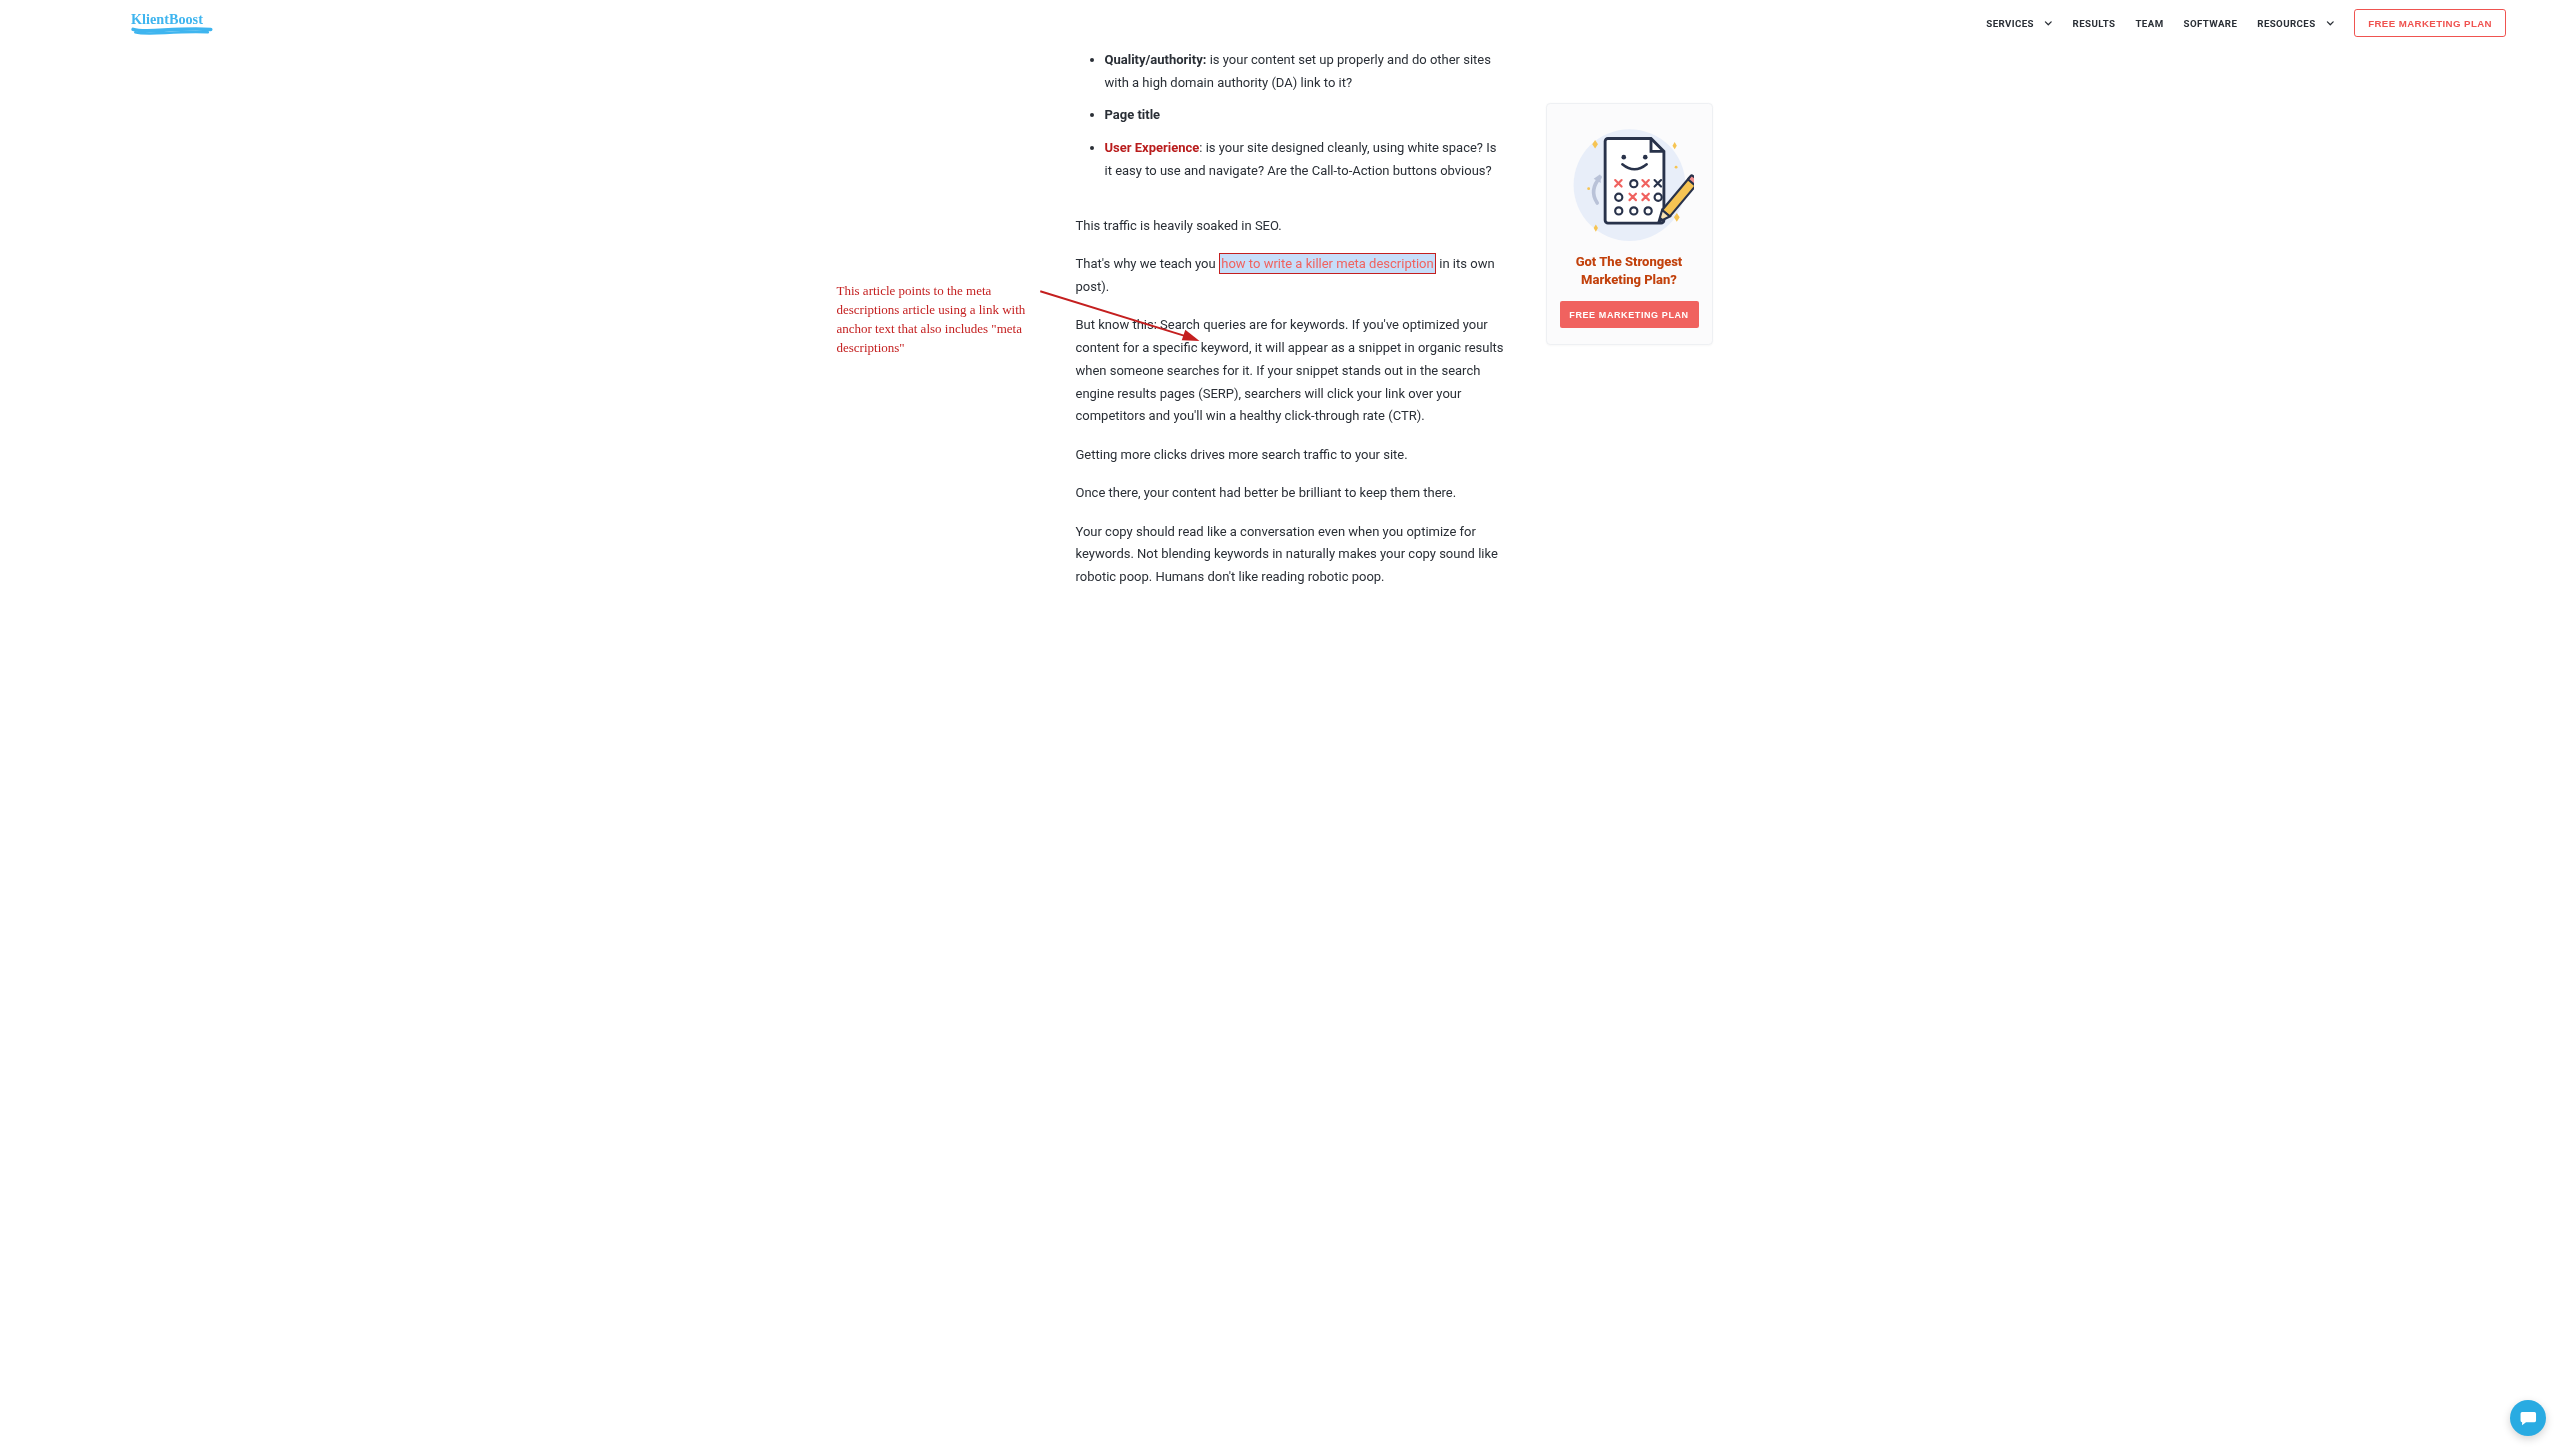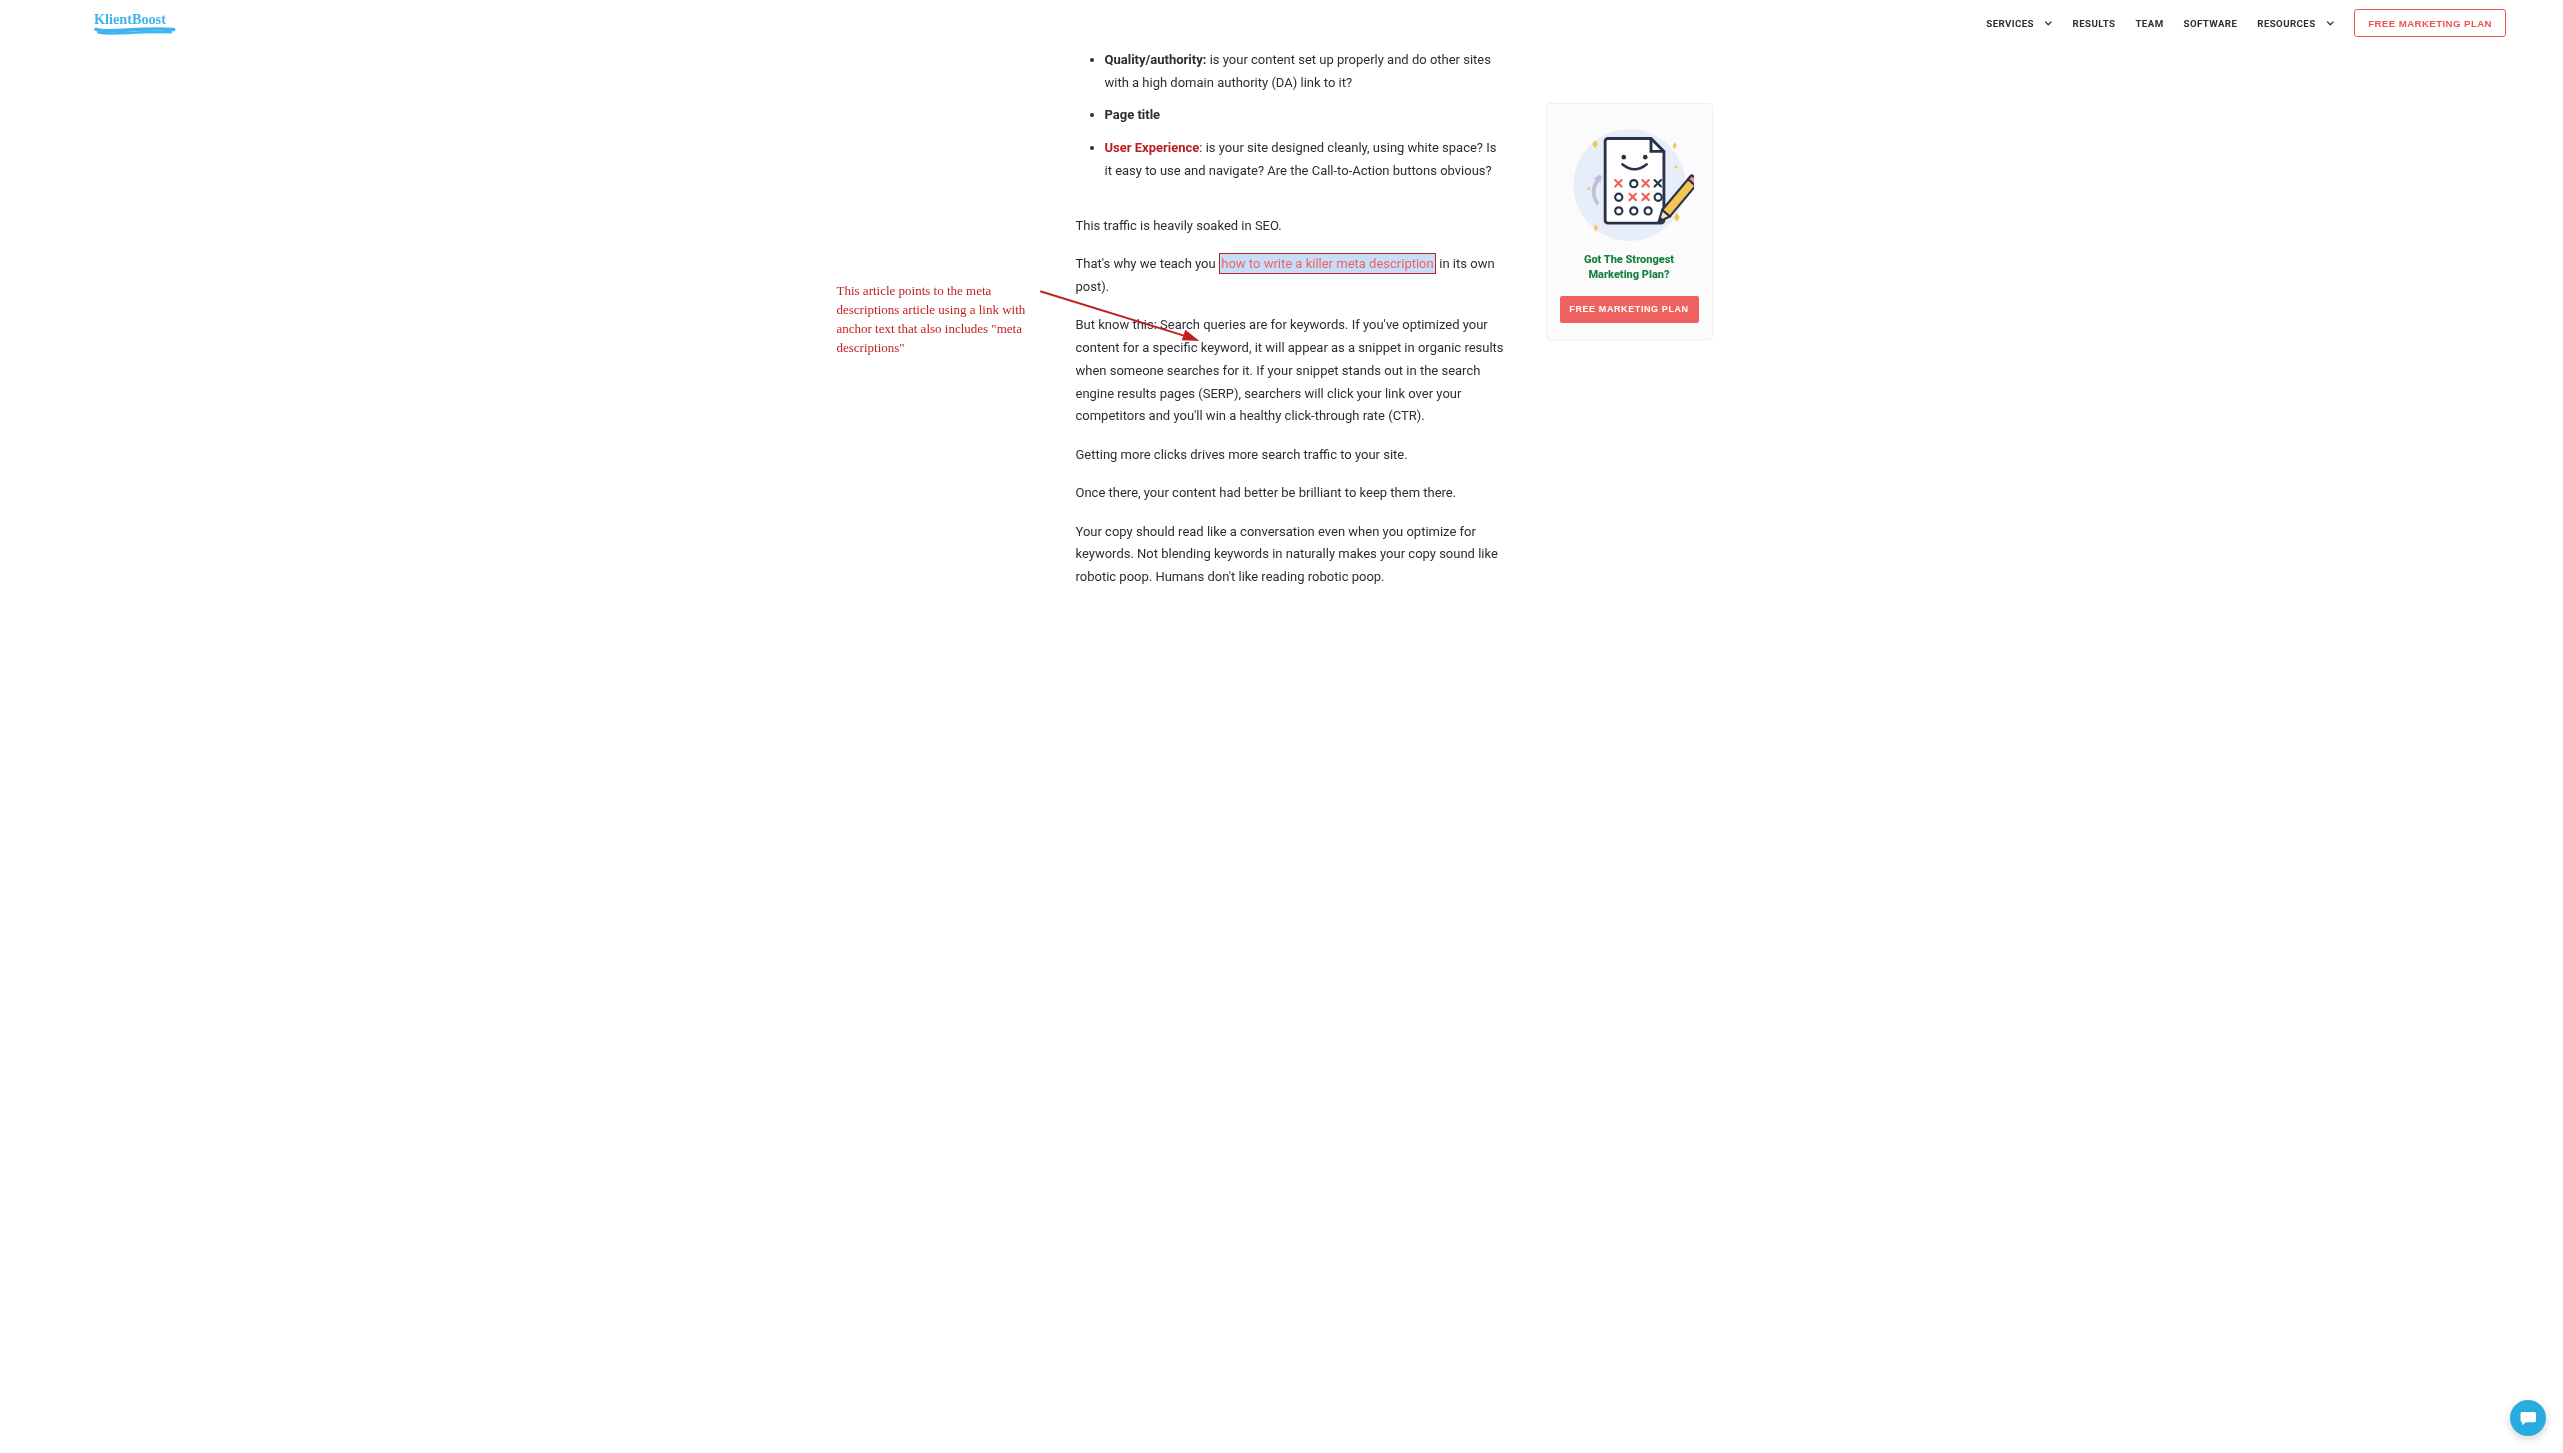--- a/index.html
+++ b/index.html
@@ -19,21 +19,21 @@
     z-index: 100;
     background: #fff;
     height: 46px;
     display: flex;
     align-items: center;
     padding: 0 57px 0 20px;
   }
   .logo {
     display: inline-flex;
     align-items: center;
-    margin-left: 74px;
+    margin-left: 111px;
     justify-content: flex-end;
   }
   .nav {
     margin-left: auto;
     display: flex;
     align-items: center;
     gap: 20px;
   }
   .nav-item {
     display: inline-flex;
@@ -132,24 +132,24 @@
   }
   .sidebar-card .illus {
     width: 129px;
     height: 129px;
     margin: 0 auto 7.2px;
     display: flex;
     align-items: center;
     justify-content: center;
   }
   .sidebar-card h3 {
-    font-size: 11px;
+    font-size: 13px;
     font-weight: 800;
     line-height: 1.35;
-    color: #15803d;
+    color: #c2410c;
     margin: 2.9px 0 13px;
   }
   .sidebar-cta {
     display: block;
     width: 100%;
     background: #f0625f;
     color: #fff;
     border: 0;
     border-radius: 2.1px;
     padding: 8.6px 0;

